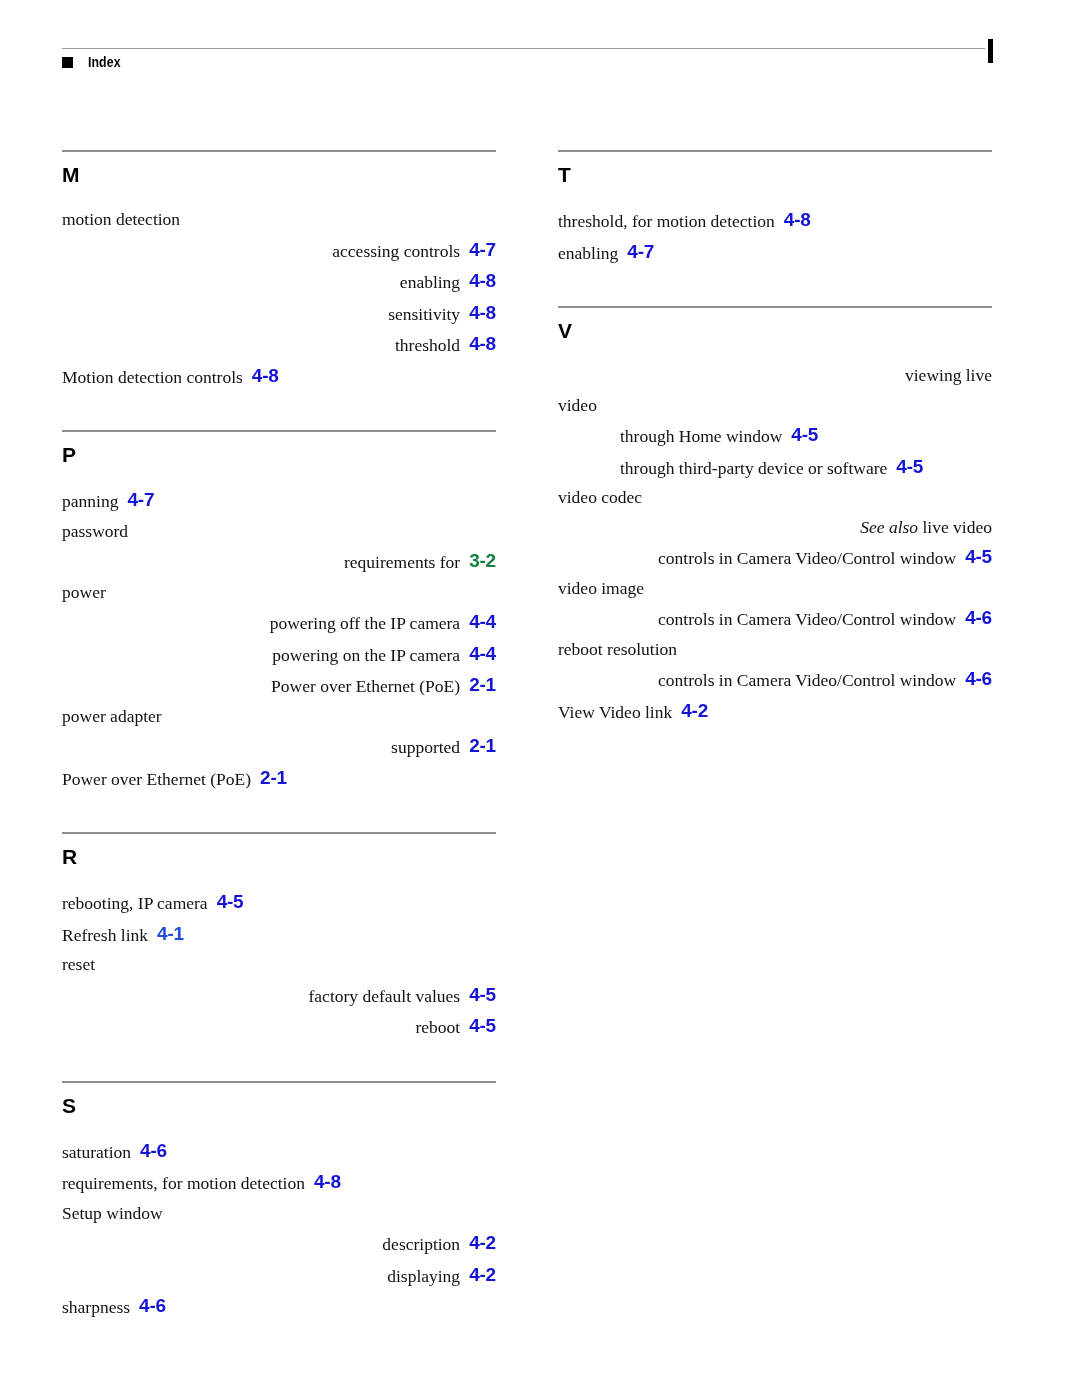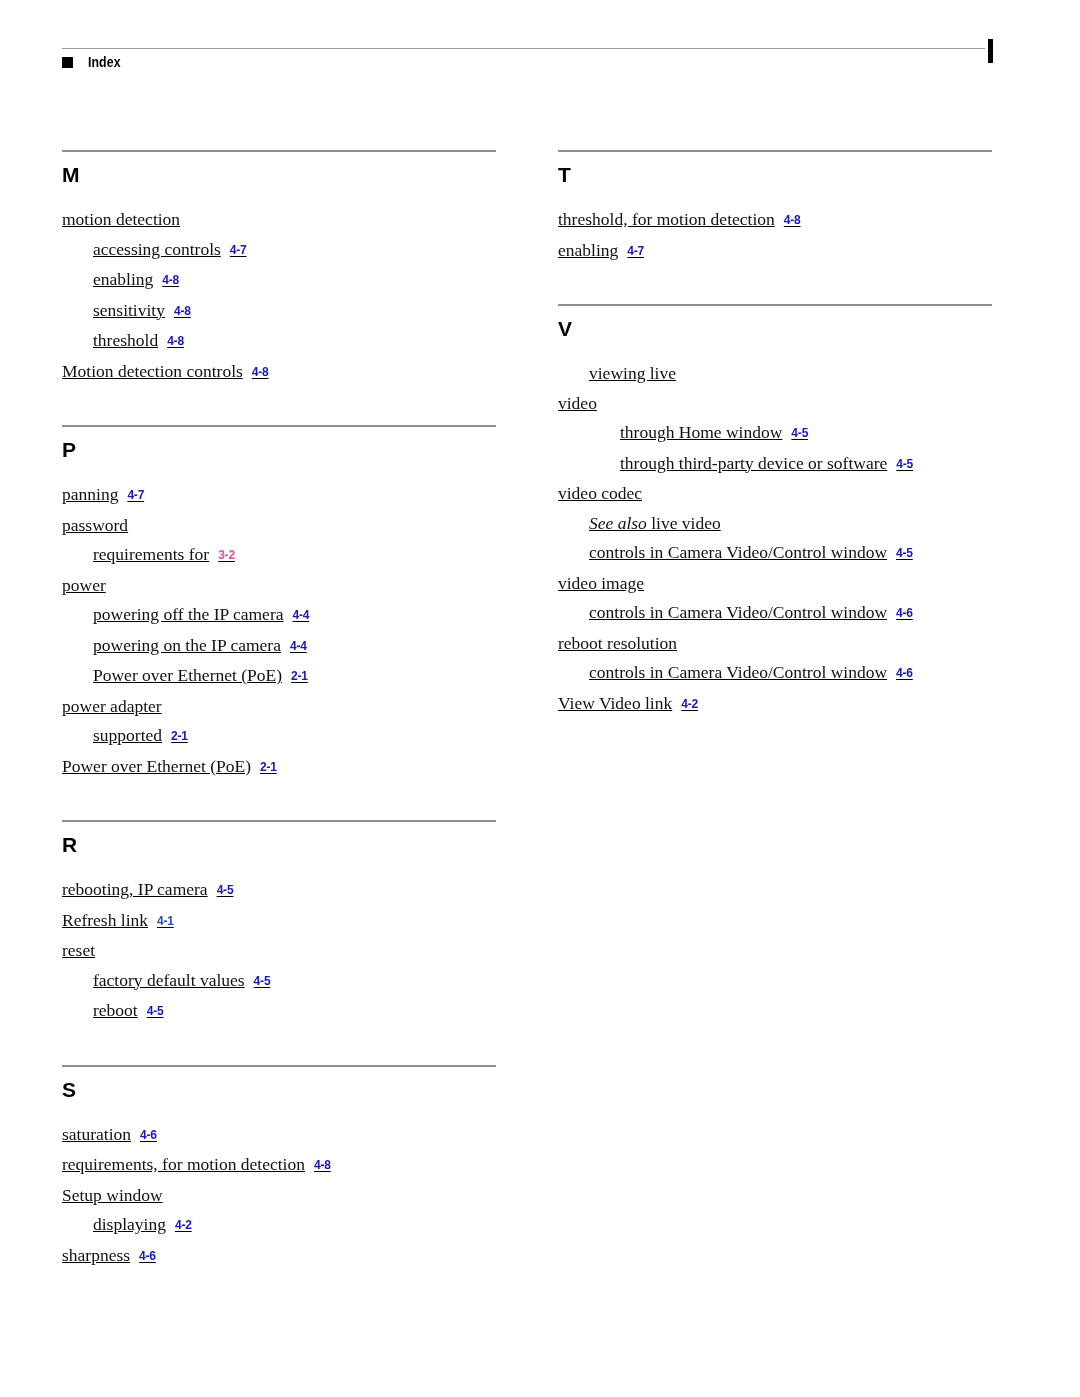--- a/index.html
+++ b/index.html
@@ -87,41 +87,40 @@
     font-family: "Liberation Sans", "DejaVu Sans", sans-serif;
     font-weight: bold;
     font-size: 21px;
     line-height: 1;
     color: #000000;
     margin-top: 12px;
     margin-bottom: 0;
   }
   .entries {
     margin-top: 20px;
-    text-decoration: underline;
   }
 
   
   .entry {
     font-size: 17.5px;
     line-height: 29.5px;
     white-space: nowrap;
     color: #111111;
   }
   .entry.lvl0 { padding-left: 0px; }
-  .entry.lvl1 { padding-left: 31px; }
+  .entry.lvl1 { padding-left: 31px; text-align: right; }
   .entry.lvl2 { padding-left: 62px; }
 
   .entry .term { font-style: normal; }
   .entry .term-italic { font-style: italic; }
 
   .pageref {
     font-family: "Liberation Sans", "DejaVu Sans", sans-serif;
     font-weight: bold;
-    font-size: 12px;
+    font-size: 19px;
     color: #1414d6;
     margin-left: 9px;
     letter-spacing: -0.2px;
     vertical-align: 1px;
   }
 
   
   .section + .section { margin-top: 38px; }
 
   
@@ -156,21 +155,21 @@
           <div class="entry lvl1"><span class="term">threshold</span><span class="pageref" style="color: rgb(20, 20, 214);">4-8</span></div>
           <div class="entry lvl0"><span class="term">Motion detection controls</span><span class="pageref" style="color: rgb(20, 20, 214);">4-8</span></div>
         </div>
       </div>
       <div class="section">
         <div class="section-rule"></div>
         <div class="section-letter">P</div>
         <div class="entries">
           <div class="entry lvl0"><span class="term">panning</span><span class="pageref" style="color: rgb(20, 20, 214);">4-7</span></div>
           <div class="entry lvl0"><span class="term">password</span></div>
-          <div class="entry lvl1"><span class="term">requirements for</span><span class="pageref" style="color: #ec4899;">3-2</span></div>
+          <div class="entry lvl1"><span class="term">requirements for</span><span class="pageref" style="color: #15803d;">3-2</span></div>
           <div class="entry lvl0"><span class="term">power</span></div>
           <div class="entry lvl1"><span class="term">powering off the IP camera</span><span class="pageref" style="color: rgb(20, 20, 214);">4-4</span></div>
           <div class="entry lvl1"><span class="term">powering on the IP camera</span><span class="pageref" style="color: rgb(20, 20, 214);">4-4</span></div>
           <div class="entry lvl1"><span class="term">Power over Ethernet (PoE)</span><span class="pageref" style="color: rgb(20, 20, 214);">2-1</span></div>
           <div class="entry lvl0"><span class="term">power adapter</span></div>
           <div class="entry lvl1"><span class="term">supported</span><span class="pageref" style="color: rgb(20, 20, 214);">2-1</span></div>
           <div class="entry lvl0"><span class="term">Power over Ethernet (PoE)</span><span class="pageref" style="color: rgb(20, 20, 214);">2-1</span></div>
         </div>
       </div>
       <div class="section">
@@ -184,20 +183,21 @@
           <div class="entry lvl1"><span class="term">reboot</span><span class="pageref" style="color: rgb(20, 20, 214);">4-5</span></div>
         </div>
       </div>
       <div class="section">
         <div class="section-rule"></div>
         <div class="section-letter">S</div>
         <div class="entries">
           <div class="entry lvl0"><span class="term">saturation</span><span class="pageref" style="color: rgb(20, 20, 214);">4-6</span></div>
           <div class="entry lvl0"><span class="term">requirements, for motion detection</span><span class="pageref" style="color: rgb(20, 20, 214);">4-8</span></div>
           <div class="entry lvl0"><span class="term">Setup window</span></div>
+          <div class="entry lvl1"><span class="term">description</span><span class="pageref" style="color: rgb(20, 20, 214);">4-2</span></div>
           <div class="entry lvl1"><span class="term">displaying</span><span class="pageref" style="color: rgb(20, 20, 214);">4-2</span></div>
           <div class="entry lvl0"><span class="term">sharpness</span><span class="pageref" style="color: rgb(20, 20, 214);">4-6</span></div>
         </div>
       </div>
     </div>
   <div class="column right" id="col-right">
       <div class="section">
         <div class="section-rule"></div>
         <div class="section-letter">T</div>
         <div class="entries">

